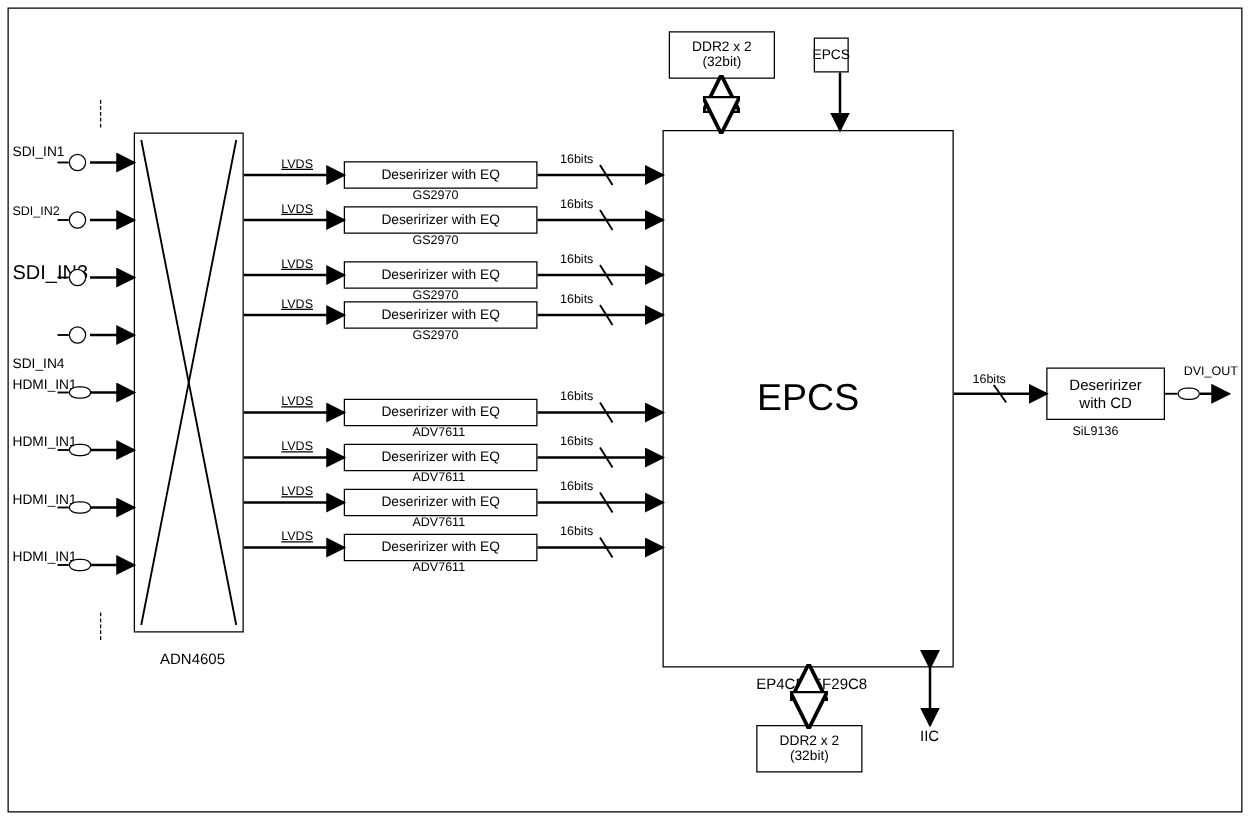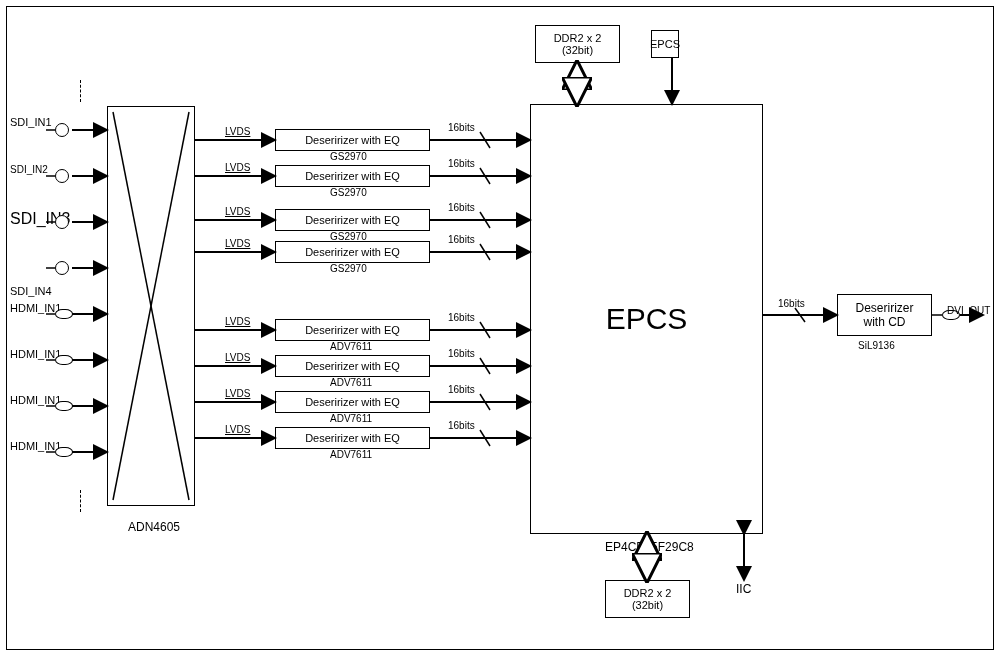--- a/index.html
+++ b/index.html
@@ -159,21 +159,21 @@
 <div class="lbl" style="left:736px;top:582px;">IIC</div>
 
 <div class="box" style="left:837px;top:294px;width:95px;height:42px;flex-direction:column;font-size:12px;">
   <span>Deseririzer</span>
   <span>with CD</span>
 </div>
 <div class="sublbl" style="left:858px;top:340px;">SiL9136</div>
 <div class="sublbl" style="left:778px;top:298px;">16bits</div>
 
 <div class="oval" style="left:942px;top:310px;"></div>
-<div class="lbl" style="left:947px;top:292px;font-size:10px;margin-top:13px;">DVI_OUT</div>
+<div class="lbl" style="left:947px;top:292px;font-size:10px;">DVI_OUT</div>
 
 <svg class="arrow-layer" id="arrow-svg">
   <defs>
     <marker id="arr" markerWidth="8" markerHeight="8" refX="7" refY="4" orient="auto">
       <path d="M0,0 L8,4 L0,8 z" fill="#000"></path>
     </marker>
     <marker id="arr-open" markerWidth="10" markerHeight="10" refX="9" refY="5" orient="auto">
       <path d="M0,0 L10,5 L0,10 z" fill="#fff" stroke="#000" stroke-width="1"></path>
     </marker>
     <marker id="arr-open-rev" markerWidth="10" markerHeight="10" refX="1" refY="5" orient="auto">

